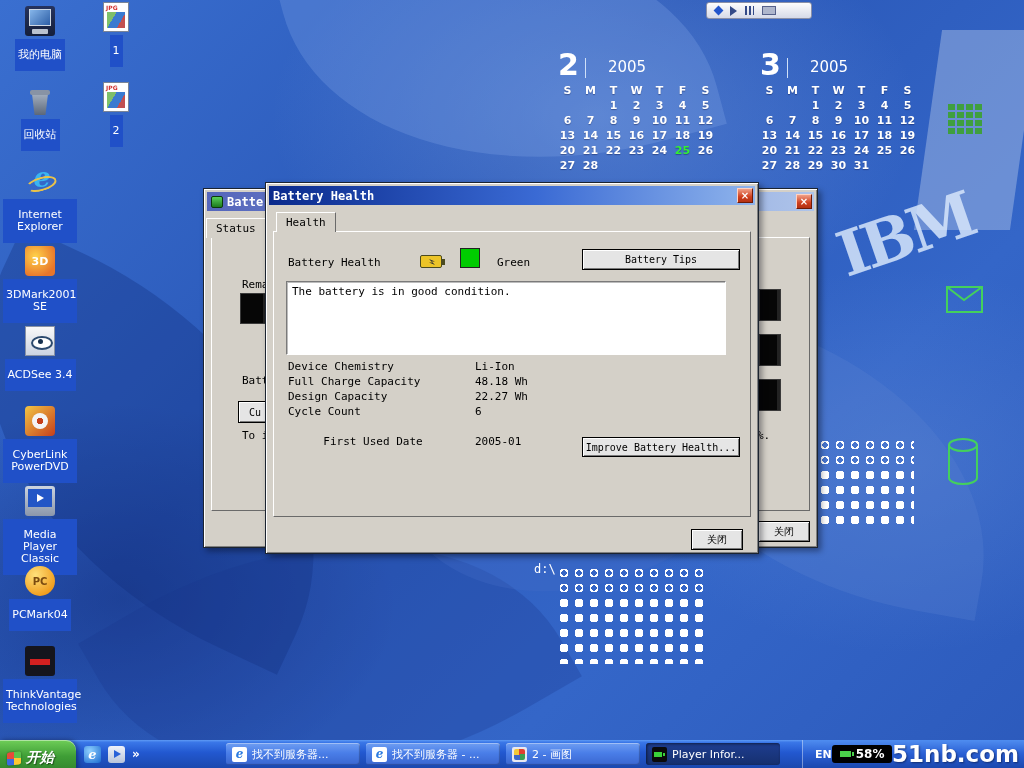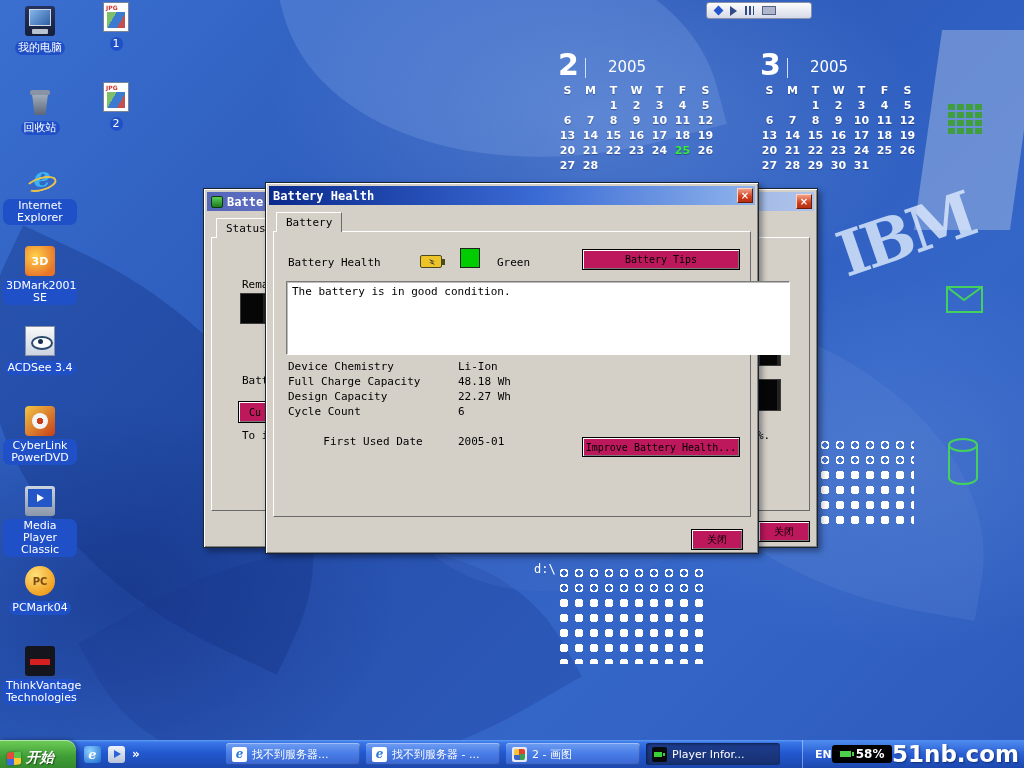--- a/index.html
+++ b/index.html
@@ -16,21 +16,21 @@
   .calendar{position:absolute;color:#fff;z-index:1;}
   .cal-title{display:flex;align-items:flex-end;gap:6px;margin:0 0 6px 2px;}
   .cal-month{font-size:30px;font-weight:bold;line-height:26px;}
   .cal-year{font-size:15px;padding:0 0 2px 22px;border-left:1px solid #cfe0f8;}
   .cal-grid{display:grid;grid-template-columns:repeat(7,23px);grid-auto-rows:15px;font-size:11px;font-weight:bold;text-align:center;text-shadow:0 1px 1px rgba(0,0,40,.35);}
   .cal-hl{color:#33ee33;}
   
   .desk-item{position:absolute;width:76px;text-align:center;cursor:pointer;z-index:2;}
   #desktop-icons .desk-item{left:2px;}
   #desktop-files .desk-item{left:88px;width:56px;}
-  .dlabel{display:inline-block;margin-top:3px;padding:1px 3px;font-size:11px;line-height:12px;color:#fff;background:#2050c8;max-width:74px;border-radius:7px;}
+  .dlabel{display:inline-block;margin-top:3px;padding:10px 3px;font-size:11px;line-height:12px;color:#fff;background:#2050c8;max-width:74px;}
   .dicon{width:30px;height:30px;margin:0 auto;position:relative;}
   .icon-my-computer{background:linear-gradient(#26335e,#151f3a);border-radius:3px;}
   .icon-my-computer::before{content:"";position:absolute;left:4px;top:3px;right:4px;bottom:10px;background:linear-gradient(135deg,#86b6ea,#2d5ea6);border:1px solid #cfd8e4;}
   .icon-my-computer::after{content:"";position:absolute;left:7px;right:7px;bottom:2px;height:5px;background:#b9c2cf;border-radius:1px;}
   .icon-recycle-bin::before{content:"";position:absolute;left:7px;top:8px;right:7px;bottom:1px;background:linear-gradient(#a3aebe,#5c6879);clip-path:polygon(0 0,100% 0,84% 100%,16% 100%);}
   .icon-recycle-bin::after{content:"";position:absolute;left:5px;top:4px;right:5px;height:5px;background:#8893a5;border-radius:2px;}
   .icon-internet-explorer::before{content:"e";position:absolute;inset:-4px 0 0 4px;font:italic bold 27px "DejaVu Serif",serif;color:#3ab4f2;}
   .icon-internet-explorer::after{content:"";position:absolute;left:1px;top:11px;width:27px;height:10px;border:2px solid #e8c24a;border-left-color:transparent;border-radius:50%;transform:rotate(-16deg);}
   .icon-3dmark{background:radial-gradient(circle at 35% 35%,#ffd24a,#e8762a 75%);border-radius:4px;}
   .icon-3dmark::before{content:"3D";position:absolute;inset:0;display:flex;align-items:center;justify-content:center;font:bold 11px "DejaVu Sans",sans-serif;color:#fff;}
@@ -67,23 +67,23 @@
   .back-win{left:203px;top:188px;width:615px;height:360px;z-index:5;}
   .front-dlg{left:265px;top:182px;width:494px;height:372px;z-index:6;}
   .titlebar{position:absolute;left:3px;right:3px;top:3px;height:19px;display:flex;align-items:center;gap:4px;padding:0 2px 0 4px;background:linear-gradient(90deg,#0a2a8c,#3a6ad4 55%,#8fb4ec);color:#fff;font:bold 12px "DejaVu Sans Mono",monospace;}
   .titlebar.inactive{background:linear-gradient(90deg,#56b,#7e97d6 55%,#aec4ea);}
   .title-text{white-space:nowrap;overflow:hidden;}
   .close-btn{margin-left:auto;width:16px;height:15px;display:flex;align-items:center;justify-content:center;background:linear-gradient(#f0a088,#cf3f1e 60%,#b23012);border:1px solid;border-color:#ffd2c2 #6e1a06 #6e1a06 #ffd2c2;color:#fff;font:bold 10px "DejaVu Sans",sans-serif;cursor:pointer;}
   .title-icon{width:12px;height:12px;background:linear-gradient(#5ad05a,#1c7a1c);border:1px solid #0a3a0a;border-radius:2px;}
   .tab{position:absolute;height:20px;padding:3px 9px 0;background:#d4d0c8;border:1px solid #6a6a6a;border-bottom:none;border-top-color:#fff;border-left-color:#fff;font:11px "DejaVu Sans Mono",monospace;z-index:2;cursor:pointer;}
   .tabpage{position:absolute;background:#d4d0c8;border:1px solid;border-color:#fff #6a6a6a #6a6a6a #fff;}
   .mtext{font:11px "DejaVu Sans Mono",monospace;color:#000;white-space:nowrap;}
-  .btn{position:absolute;display:flex;align-items:center;justify-content:center;background:#be185d;border:1px solid #000;box-shadow:inset 1px 1px 0 #fff, inset -1px -1px 0 #7a7a7a;font:10px "DejaVu Sans Mono",monospace;white-space:nowrap;overflow:hidden;cursor:pointer;}
+  .btn{position:absolute;display:flex;align-items:center;justify-content:center;background:#e5e5e5;border:1px solid #000;box-shadow:inset 1px 1px 0 #fff, inset -1px -1px 0 #7a7a7a;font:10px "DejaVu Sans Mono",monospace;white-space:nowrap;overflow:hidden;cursor:pointer;}
   .textbox{position:absolute;background:#fff;border:1px solid;border-color:#7a7a7a #fff #fff #7a7a7a;box-shadow:inset 1px 1px 0 #bcbcbc;padding:3px 5px;font:11px "DejaVu Sans Mono",monospace;}
-  .detail-row{display:flex;height:15px;font:11px "DejaVu Sans Mono",monospace;white-space:nowrap;}
+  .detail-row{display:flex;height:15px;font:11px "DejaVu Sans Mono",monospace;white-space:nowrap;gap:17px;}
   .detail-row .dl{width:170px;}
   .status-swatch{position:absolute;width:20px;height:20px;background:#00cc00;border:1px solid #222;}
   .batt-glyph{position:absolute;width:22px;height:13px;background:#ecc428;border:1px solid #4a4a20;border-radius:2px;}
   .batt-glyph::after{content:"";position:absolute;right:-4px;top:3px;width:3px;height:6px;background:#4a4a20;}
   .batt-glyph::before{content:"";position:absolute;left:8px;top:3px;width:6px;height:6px;background:#333;clip-path:polygon(0 0,100% 40%,45% 40%,100% 100%,0 60%,55% 60%);}
   .gauge{position:absolute;background:#060606;border:1px solid #3a3a3a;box-shadow:inset -3px 0 0 #222;}
   .frag{position:absolute;font:11px "DejaVu Sans Mono",monospace;color:#000;white-space:nowrap;}
   
   .taskbar{position:absolute;left:0;bottom:0;width:1024px;height:28px;background:linear-gradient(#5f9cf5 0%,#3a77e8 8%,#2258d0 45%,#1b48ae 100%);z-index:10;}
   .start-btn{position:absolute;left:0;top:0;height:36px;width:76px;display:flex;align-items:center;gap:5px;padding-left:7px;background:linear-gradient(#6fce58,#3f9e36 45%,#2f7d2a);border-radius:0 10px 10px 0;box-shadow:inset 0 1px 0 rgba(255,255,255,.45),2px 0 5px rgba(0,0,20,.4);color:#fff;font:italic bold 14px "DejaVu Sans",sans-serif;text-shadow:1px 1px 1px rgba(0,0,0,.45);cursor:pointer;}
@@ -285,48 +285,48 @@
       <div class="desk-item" style="top: 2px;"><div class="dicon icon-jpg"></div><div class="dlabel">1</div></div>
       <div class="desk-item" style="top: 82px;"><div class="dicon icon-jpg"></div><div class="dlabel">2</div></div>
     </div>
 
   <div class="win back-win">
     <div class="titlebar inactive">
       <span class="title-icon"></span>
       <span class="title-text">Batte</span>
       <span class="close-btn">×</span>
     </div>
-    <div class="tab" style="left:12px;top:29px;">Status</div>
+    <div class="tab" style="left:2px;top:29px;">Status</div>
     <div class="tabpage" style="left:7px;right:7px;top:48px;bottom:36px;">
       <div class="frag" style="left:30px;top:40px;">Remai</div>
       <div class="gauge" style="left:28px;top:55px;width:27px;height:31px;"></div>
       <div class="frag" style="left:30px;top:136px;">Batte</div>
       <div class="btn" style="left:26px;top:163px;width:34px;height:22px;">Cu</div>
       <div class="frag" style="left:30px;top:191px;">To i</div>
       <div class="gauge" style="left:547px;top:51px;width:22px;height:32px;"></div>
       <div class="gauge" style="left:547px;top:96px;width:22px;height:32px;"></div>
       <div class="gauge" style="left:544px;top:141px;width:25px;height:32px;"></div>
       <div class="frag" style="left:545px;top:191px;">%.</div>
     </div>
     <div class="btn" style="left:554px;top:332px;width:52px;height:21px;">关闭</div>
   </div>
 
   <div class="win front-dlg">
     <div class="titlebar">
       <span class="title-text">Battery Health</span>
       <span class="close-btn">×</span>
     </div>
-    <div class="tab" style="left:10px;top:29px;">Battery</div>
+    <div class="tab" style="left:10px;top:29px;">Health</div>
     <div class="tabpage" style="left:7px;right:7px;top:48px;bottom:36px;">
       <div class="mtext" style="position:absolute;left:14px;top:24px;">Battery Health</div>
       <div class="batt-glyph" style="left:146px;top:23px;"></div>
       <div class="status-swatch" style="left: 186px; top: 16px; background: rgb(0, 204, 0);"></div>
       <div class="mtext" style="position:absolute;left:223px;top:24px;">Green</div>
       <div class="btn" style="left:308px;top:17px;width:158px;height:21px;">Battery Tips</div>
-      <div class="textbox" style="left:12px;top:49px;width:504px;height:74px;">The battery is in good condition.</div>
+      <div class="textbox" style="left:12px;top:49px;width:440px;height:74px;">The battery is in good condition.</div>
       <div id="detail-rows" style="position:absolute;left:14px;top:128px;">
           <div class="detail-row">
             <div class="dl">Device Chemistry</div>
             <div class="dv">Li-Ion</div>
           </div>
           <div class="detail-row">
             <div class="dl">Full Charge Capacity</div>
             <div class="dv">48.18 Wh</div>
           </div>
           <div class="detail-row">

